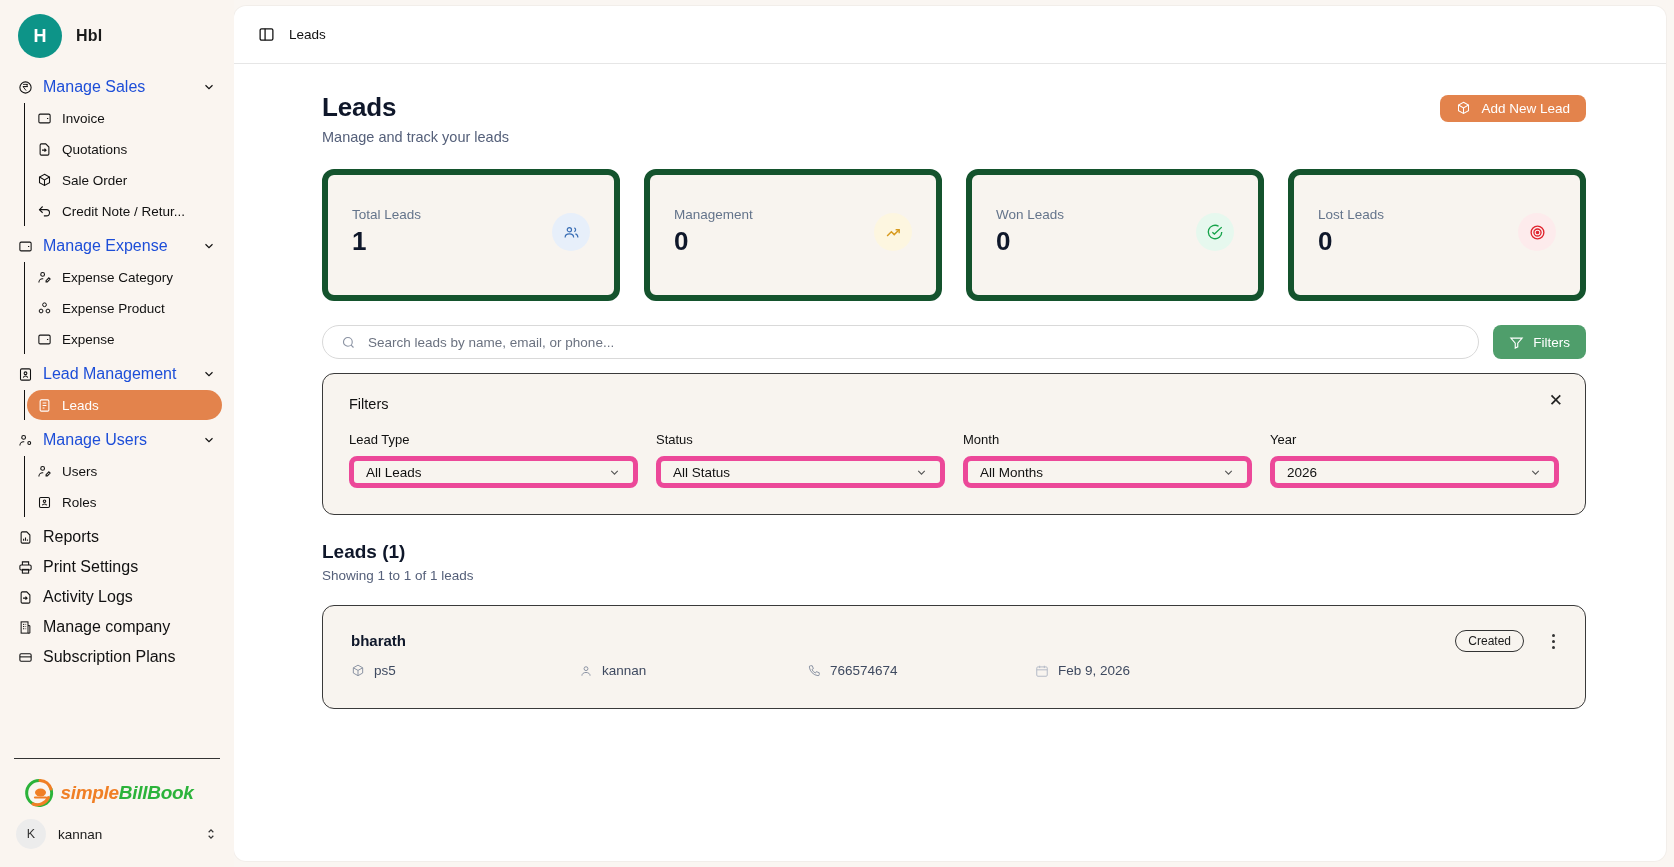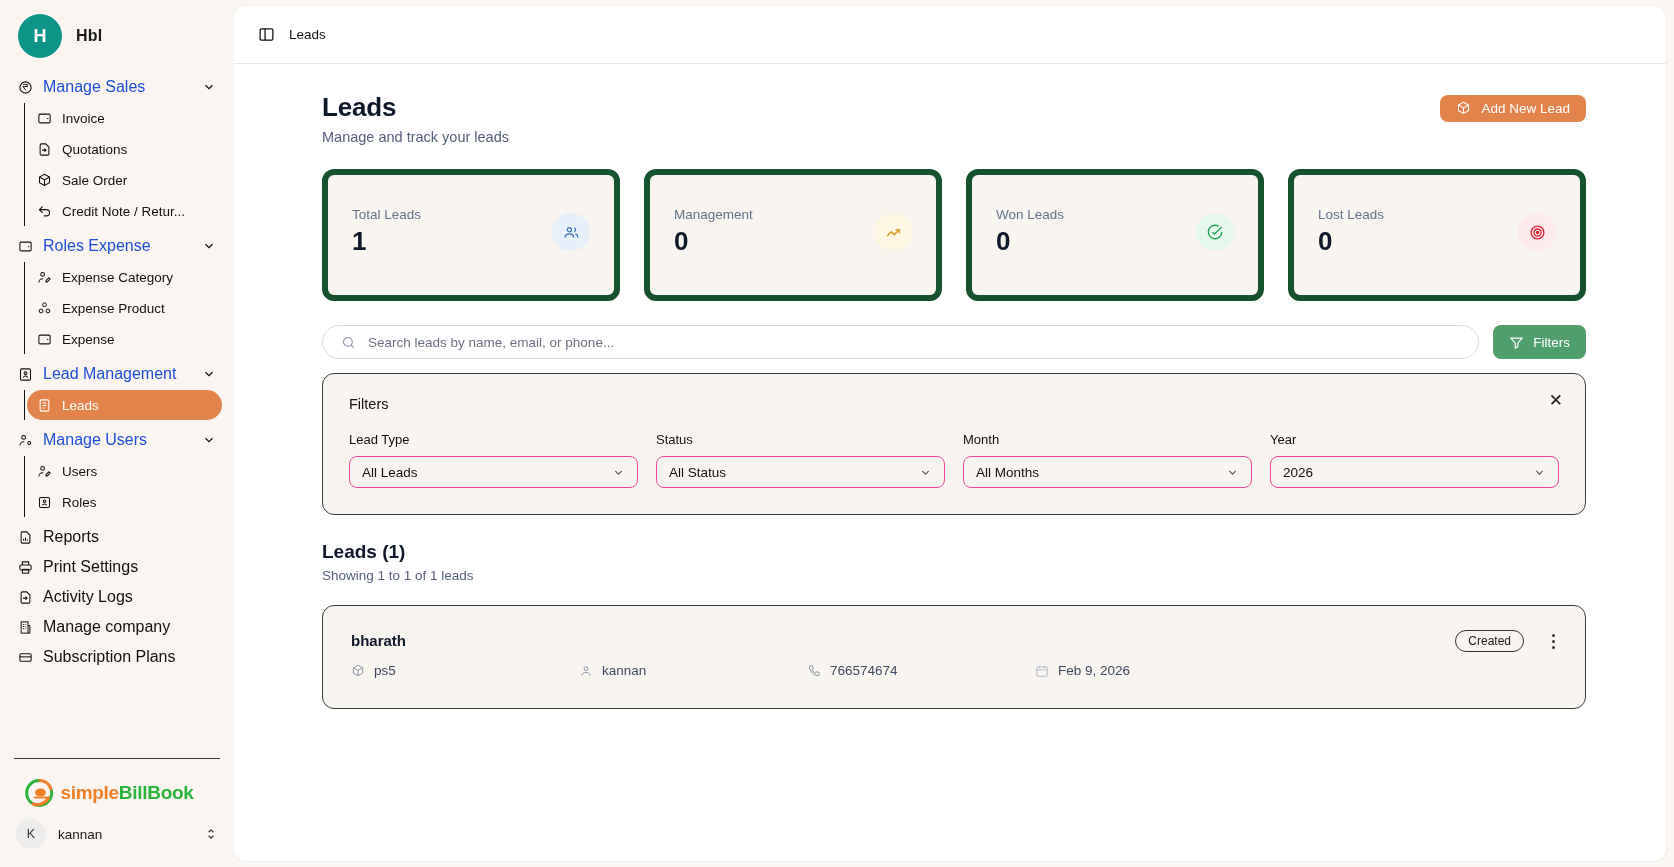--- a/index.html
+++ b/index.html
@@ -52,21 +52,21 @@
   .nav-item.active {
     background: #e3834c; color: #fff; font-weight: 400;
   }
   .nav-item.active svg { stroke: #fff; }
   .nav-top { display: flex; align-items: center; gap: 10px;
     height: 30px; padding: 0 6px; font-size: 16px; color: #111;
     border-radius: 8px; cursor: pointer; }
   .nav-spacer { height: 4px; }
 
   .sidebar-sep { margin: 8px 14px 0 14px; border-top: 1px solid #333; }
-  .logo-wrap { display: flex; justify-content: center; padding: 18px 16px 0 0; }
+  .logo-wrap { display: flex; justify-content: center; padding: 18px 16px 0 0; font-style: italic; }
   .logo { display: flex; align-items: center; gap: 4px; }
   .logo-mark { width: 32px; height: 32px; position: relative; }
   .logo-text { font-size: 19px; font-weight: 800; letter-spacing: -0.3px; }
   .logo-text .s1 { color: #f07f25; }
   .logo-text .s2 { color: #2bb33a; }
 
   .sidebar-footer {
     padding: 10px 16px 18px 16px;
     display: flex; align-items: center; gap: 12px;
     cursor: pointer;
@@ -166,21 +166,21 @@
   .filters-close {
     position: absolute; top: 18px; right: 22px;
     background: none; border: none; cursor: pointer;
     font-size: 17px; color: #222; line-height: 1;
     font-family: inherit;
   }
   .filters-grid { display: flex; gap: 18px; margin-top: 20px; }
   .filter-field { flex: 1 1 0; }
   .filter-label { font-size: 13px; color: #111; margin-bottom: 9px; }
   .filter-select {
-    height: 32px; border: 1px solid #ec4899; border-radius: 8px;
+    height: 32px; border: 5px solid #ec4899; border-radius: 8px;
     background: #f8f4ef;
     display: flex; align-items: center; justify-content: space-between;
     padding: 0 12px; font-size: 13.5px; color: #111; cursor: pointer;
   }
 
   .list-head { margin-top: 26px; }
   .list-title { font-size: 19px; font-weight: 700; color: #0f172a; }
   .list-sub { font-size: 13.5px; color: #55607a; margin-top: 5px; }
 
   .lead-card {
@@ -282,21 +282,21 @@
 
       <div class="nav-spacer"></div>
 
       <div class="nav-group-header">
         <span>
           <svg width="15" height="15" viewBox="0 0 24 24" fill="none" stroke="#111" stroke-width="1.7">
               <rect x="3" y="5" width="18" height="14" rx="2"></rect>
               <path d="M16 12h2"></path>
             </svg>
         </span>
-        <span class="label">Roles Expense</span>
+        <span class="label">Manage Expense</span>
         <span>
           <svg width="14" height="14" viewBox="0 0 24 24" fill="none" stroke="#111" stroke-width="2">
               <path d="M6 9l6 6 6-6"></path>
             </svg>
         </span>
       </div>
       <div class="nav-children">
         <div class="nav-item">
           <span>
             <svg width="15" height="15" viewBox="0 0 24 24" fill="none" stroke="#111" stroke-width="1.7">

